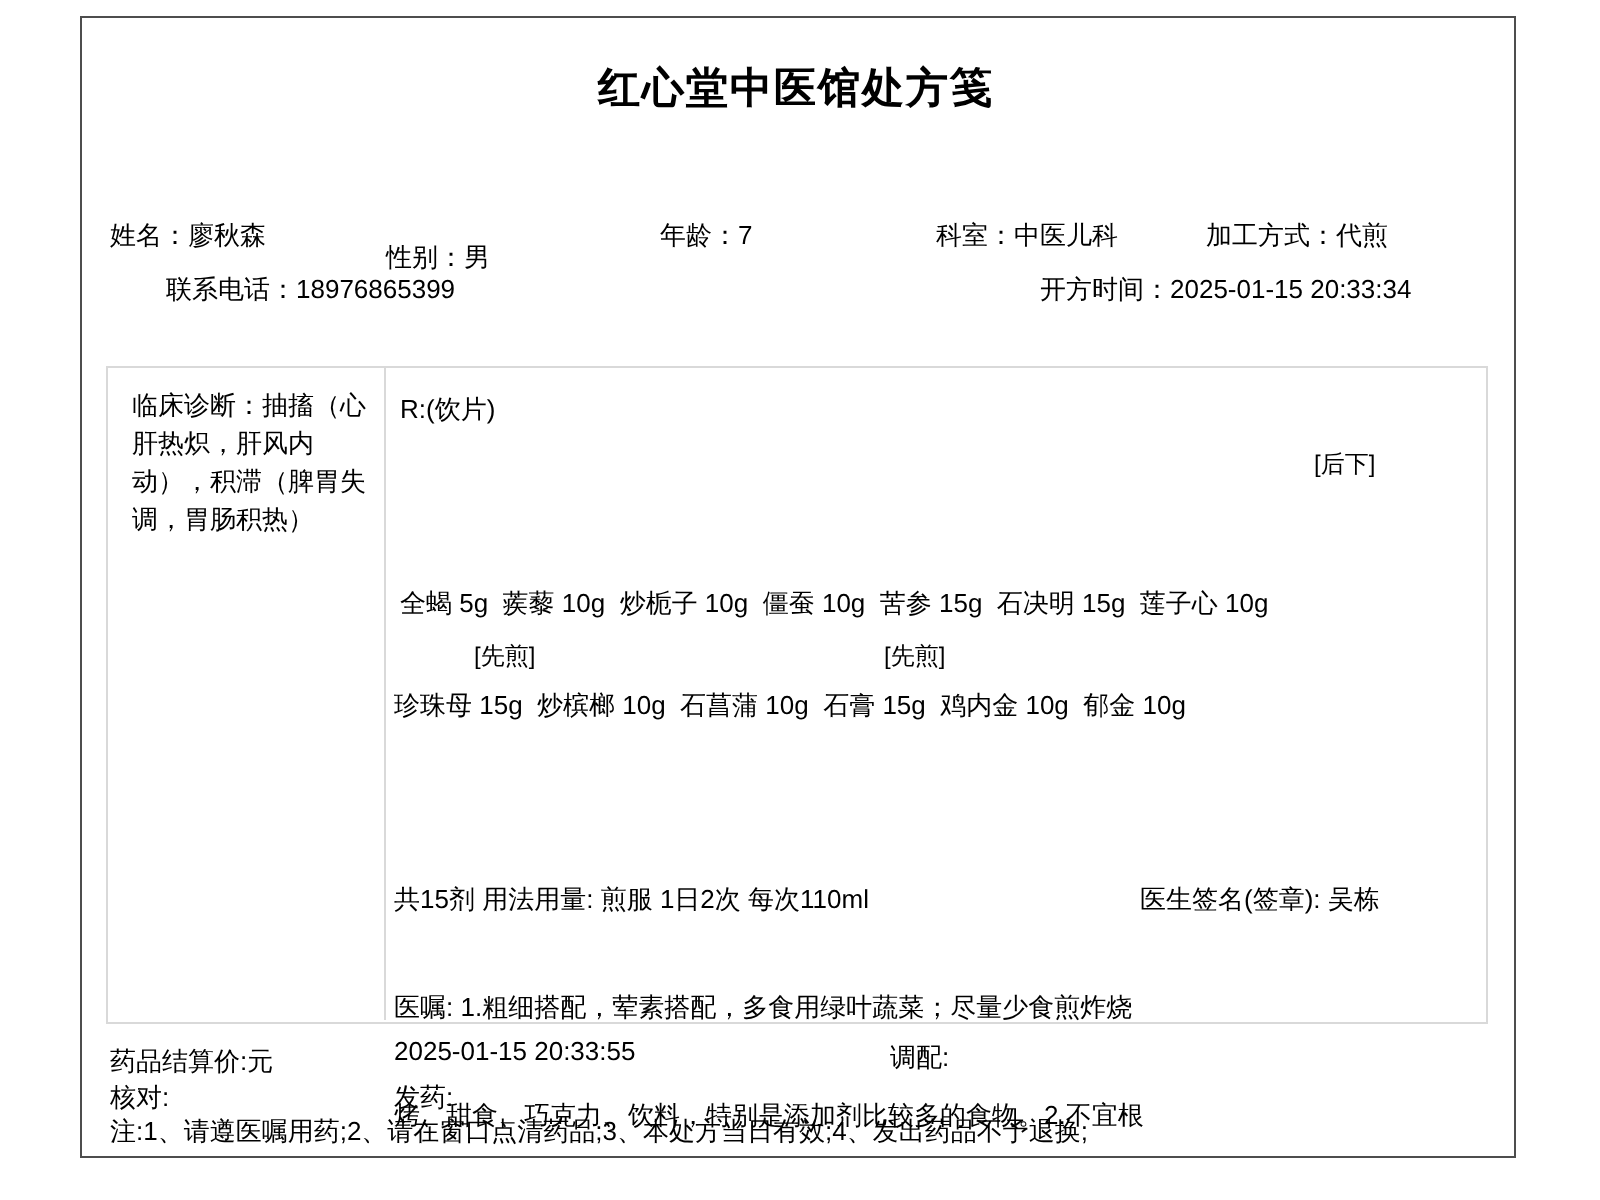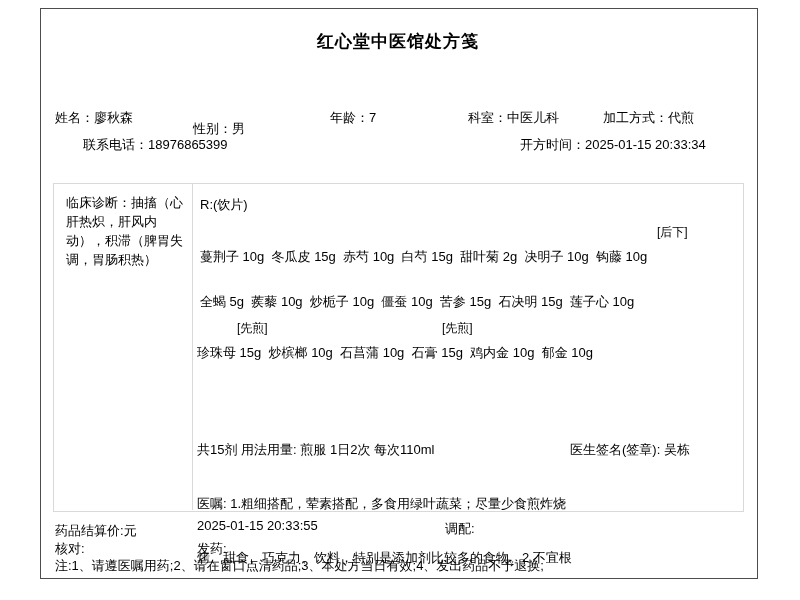--- a/index.html
+++ b/index.html
@@ -8,21 +8,21 @@
   .abs{position:absolute;white-space:pre;}
   #outer-border{position:absolute;left:40px;top:8px;width:716px;height:569px;
         border:1px solid #4d4d4d;background:#fff;}
   #main-box{position:absolute;left:53px;top:183px;width:689px;height:327px;
         border:1px solid #d9d9d9;}
   #diag-divider{position:absolute;left:192px;top:183px;width:1px;height:327px;
         background:#d9d9d9;}
   .t13{font-size:13px;line-height:17px;}
   .t12{font-size:12px;line-height:16px;}
   #doc-title{position:absolute;left:40px;top:30px;width:716px;text-align:center;
-        font-size:17px;font-weight:bold;letter-spacing:1px;}
+        font-size:21px;font-weight:bold;letter-spacing:1px;}
   #diagnosis{position:absolute;left:66px;top:193px;width:122px;font-size:13px;
         line-height:19px;white-space:normal;}
   .advice-line{white-space:pre;}
 </style>
 </head>
 <body>
 
 <div id="page">
 
   <div id="outer-border"></div>
@@ -40,21 +40,20 @@
 
   <div id="main-box"></div>
   <div id="diag-divider"></div>
 
   <div id="diagnosis">临床诊断：抽搐（心肝热炽，肝风内动），积滞（脾胃失调，胃肠积热）</div>
 
   <div class="abs t13" style="left:200px;top:196px;">R:(饮片)</div>
 
   <div class="abs t12" style="left:657px;top:224px;">[后下]</div>
 
-  <div class="abs t13" style="left:200px;top:248px;">蔓荆子 10g  冬瓜皮 15g  赤芍 10g  白芍 15g  甜叶菊 2g  决明子 10g  钩藤 10g</div>
   <div class="abs t13" style="left:200px;top:293px;text-align:center;">全蝎 5g  蒺藜 10g  炒栀子 10g  僵蚕 10g  苦参 15g  石决明 15g  莲子心 10g</div>
 
   <div class="abs t12" style="left:237px;top:320px;">[先煎]</div>
   <div class="abs t12" style="left:442px;top:320px;">[先煎]</div>
 
   <div class="abs t13" style="left:197px;top:344px;">珍珠母 15g  炒槟榔 10g  石菖蒲 10g  石膏 15g  鸡内金 10g  郁金 10g</div>
 
   <div class="abs t13" style="left:197px;top:441px;"><span>共15剂</span><span> </span><span>用法用量: </span><span>煎服 1日2次 每次110ml</span></div>
 
   <div class="abs t13" style="left:570px;top:441px;"><span>医生签名(签章): </span><span>吴栋</span></div>

